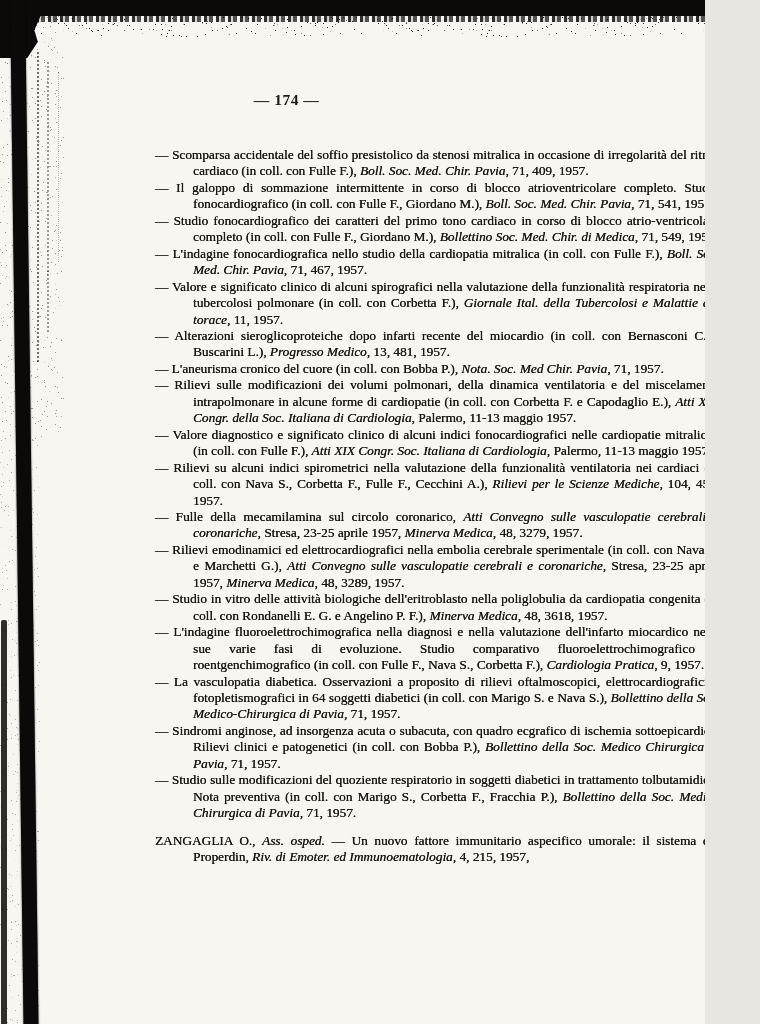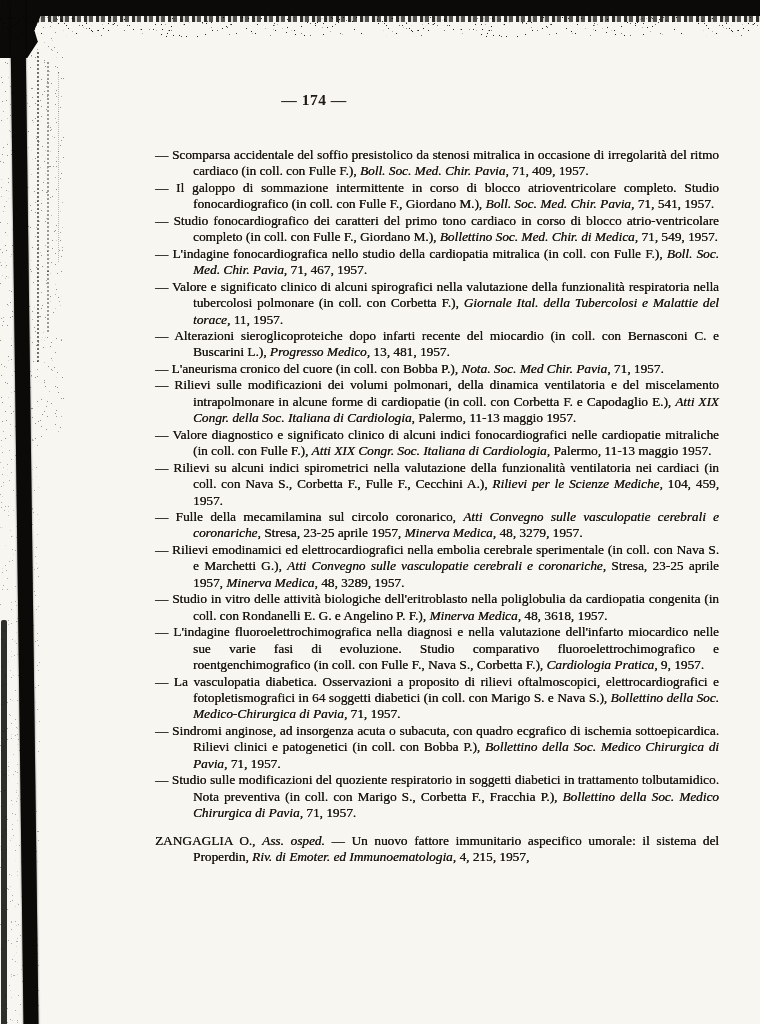--- a/index.html
+++ b/index.html
@@ -4,21 +4,21 @@
 <style>
   html, body { margin: 0; padding: 0; }
   body {
     width: 760px; height: 1024px;
     background: #e8e6e0;
     font-family: "Liberation Serif", "DejaVu Serif", serif;
     overflow: hidden;
   }
   .scan-page {
     position: relative;
-    width: 760px; height: 1024px;
+    width: 705px; height: 1024px;
     background: var(--paper, #f8f6f1);
     overflow: hidden;
   }
   
   .artifact { position: absolute; pointer-events: none; }
   .top-edge-band {
     left: 0; top: 0; width: 760px; height: 16px;
     background: var(--ink-black, #0b0a08);
   }
   .top-edge-fade {

